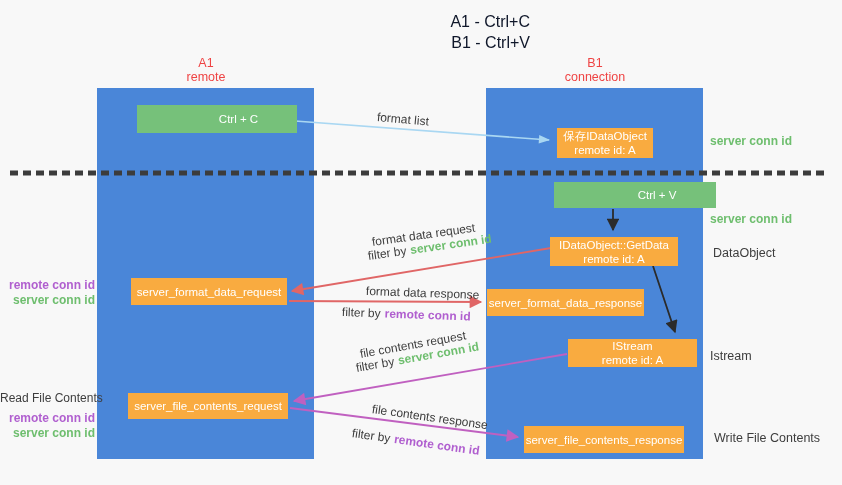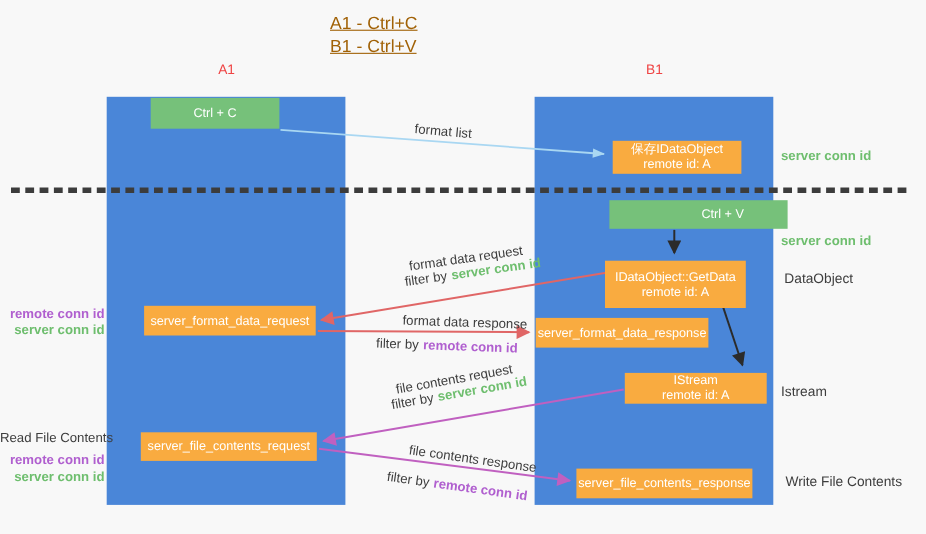--- a/index.html
+++ b/index.html
@@ -2,22 +2,22 @@
 <html><head>
 <meta charset="utf-8">
 <style>
   html,body{margin:0;padding:0;}
   .stage{
     position:relative;width:842px;height:485px;background:#f8f8f8;
     font-family:"Liberation Sans", sans-serif;overflow:hidden;
   }
   .abs{position:absolute;}
   .title{
-    left:300px;top:11px;width:230px;text-align:left;
-    font-size:16px;line-height:21px;color:#a16207;text-decoration:underline;
+    left:300px;top:11px;width:230px;text-align:right;
+    font-size:16px;line-height:21px;color:#0f172a;
   }
   .col-header{
     top:56px;width:120px;text-align:center;font-size:12.5px;line-height:14px;color:#ef4444;
   }
   .lifeline{background:#4a86d8;z-index:1;}
   svg.overlay{position:absolute;left:0;top:0;z-index:2;pointer-events:none;}
   .node{
     z-index:3;display:flex;flex-direction:column;align-items:center;justify-content:center;
     color:#ffffff;font-size:11.5px;line-height:14px;text-align:center;white-space:nowrap;
   }
@@ -36,23 +36,25 @@
 
 <div class="stage">
 
   <div class="abs title">
     <div>A1 - Ctrl+C</div>
     <div>B1 - Ctrl+V</div>
   </div>
 
   <div class="abs col-header" style="left:146px;">
     <div>A1</div>
+    <div>remote</div>
   </div>
   <div class="abs col-header" style="left:535px;">
     <div>B1</div>
+    <div>connection</div>
   </div>
 
   <div class="abs lifeline" style="left:97px;top:88px;width:217px;height:371px;"></div>
   <div class="abs lifeline" style="left:486px;top:88px;width:217px;height:371px;"></div>
 
   <svg class="overlay" width="842" height="485" viewBox="0 0 842 485">
     <defs>
       <marker id="mBlue" viewBox="0 0 10 10" refX="9" refY="5" markerWidth="10" markerHeight="7" orient="auto">
         <path d="M0,1.2 L10,5 L0,8.8 z" fill="#a9d7f2"></path>
       </marker>
@@ -71,34 +73,34 @@
 
     <line x1="255" y1="118" x2="549" y2="140" stroke="#a9d7f2" stroke-width="1.6" marker-end="url(#mBlue)"></line>
     <line x1="613" y1="209" x2="613" y2="230" stroke="#2b2b2b" stroke-width="1.8" marker-end="url(#mBlack)"></line>
     <line x1="653" y1="266" x2="675" y2="332" stroke="#2b2b2b" stroke-width="1.8" marker-end="url(#mBlack)"></line>
     <line x1="551" y1="248" x2="292" y2="291" stroke="#e06666" stroke-width="1.8" marker-end="url(#mRed)"></line>
     <line x1="289" y1="301" x2="481" y2="302" stroke="#e06666" stroke-width="1.8" marker-end="url(#mRed)"></line>
     <line x1="567" y1="354" x2="294" y2="401" stroke="#c060c0" stroke-width="1.8" marker-end="url(#mMagenta)"></line>
     <line x1="290" y1="408" x2="518" y2="437" stroke="#c060c0" stroke-width="1.8" marker-end="url(#mMagenta)"></line>
   </svg>
 
-  <div class="abs node green" style="left:137px;top:89px;width:117px;height:28px;">
+  <div class="abs node green" style="left:137px;top:105px;width:117px;height:28px;padding-left:43px;">
     <span>Ctrl + C</span>
   </div>
 
-  <div class="abs node orange" style="left:557px;top:128px;width:117px;height:30px;text-align:right;">
+  <div class="abs node orange" style="left:557px;top:128px;width:96px;height:30px;text-align:right;">
     <span>保存IDataObject</span>
     <span>remote id: A</span>
   </div>
 
   <div class="abs node green" style="left:554px;top:182px;width:118px;height:26px;padding-left:44px;">
     <span>Ctrl + V</span>
   </div>
 
-  <div class="abs node orange" style="left:550px;top:237px;width:128px;height:43px;">
+  <div class="abs node orange" style="left:550px;top:237px;width:128px;height:29px;">
     <span>IDataObject::GetData</span>
     <span>remote id: A</span>
   </div>
 
   <div class="abs node orange" style="left:131px;top:278px;width:156px;height:27px;">
     <span>server_format_data_request</span>
   </div>
 
   <div class="abs node orange" style="left:487px;top:289px;width:157px;height:27px;">
     <span>server_format_data_response</span>

